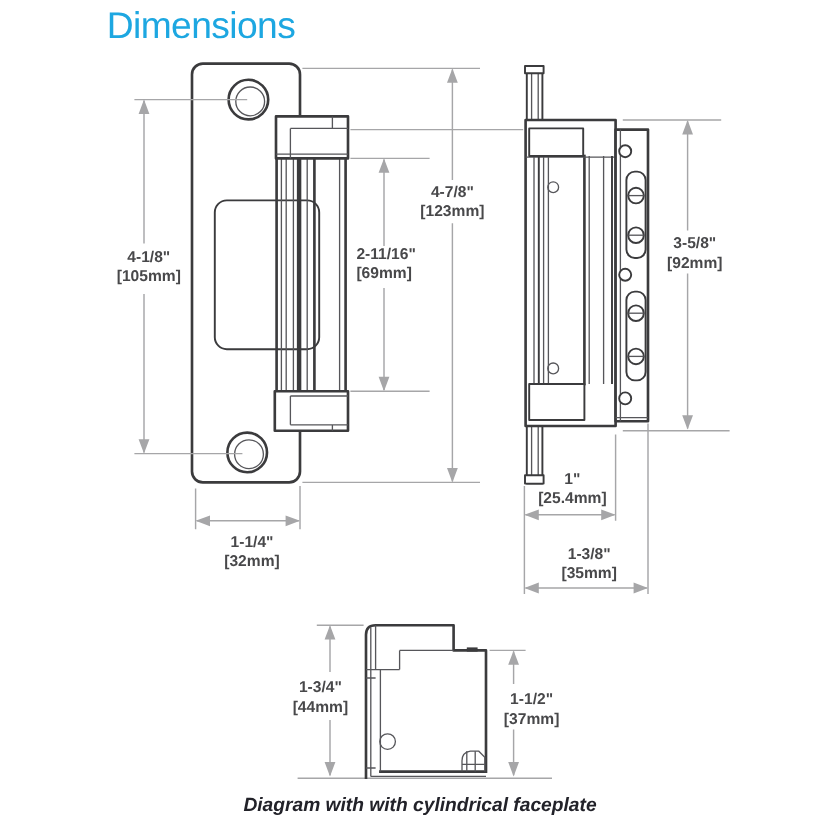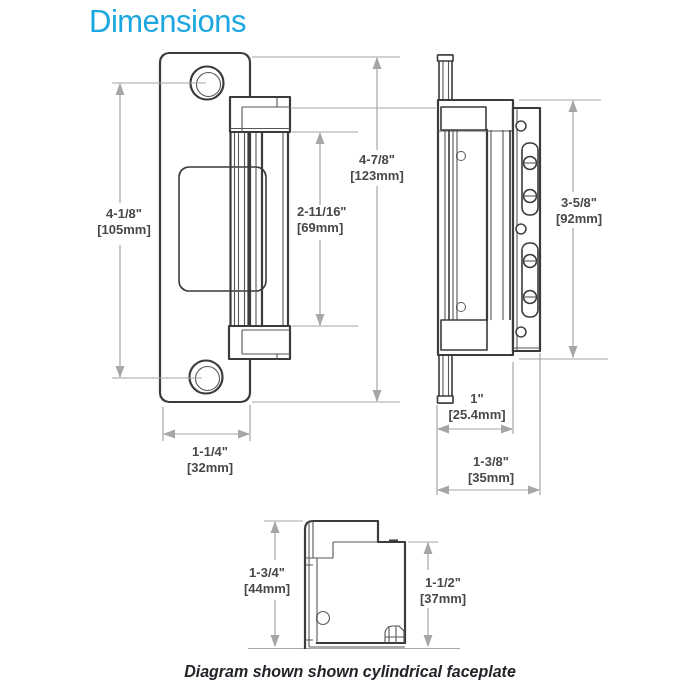--- a/index.html
+++ b/index.html
@@ -162,14 +162,14 @@
       <text class="lab mid" x="267" y="593">[44mm]</text>
     </g>
     <g>
       <path class="dim" d="M408 542 H438 M428 543 V570 M428 608 V646"></path>
       <path class="ah" d="M428 542 l-4.5 12 h9 z M428 647 l-4.5 -12 h9 z"></path>
       <text class="lab mid" x="443" y="587">1-1/2"</text>
       <text class="lab mid" x="443" y="603">[37mm]</text>
     </g>
   </svg>
 
-  <div id="caption">Diagram shown shown cylindrical faceplate</div>
+  <div id="caption">Diagram with with cylindrical faceplate</div>
 </div>
 
 </body></html>

